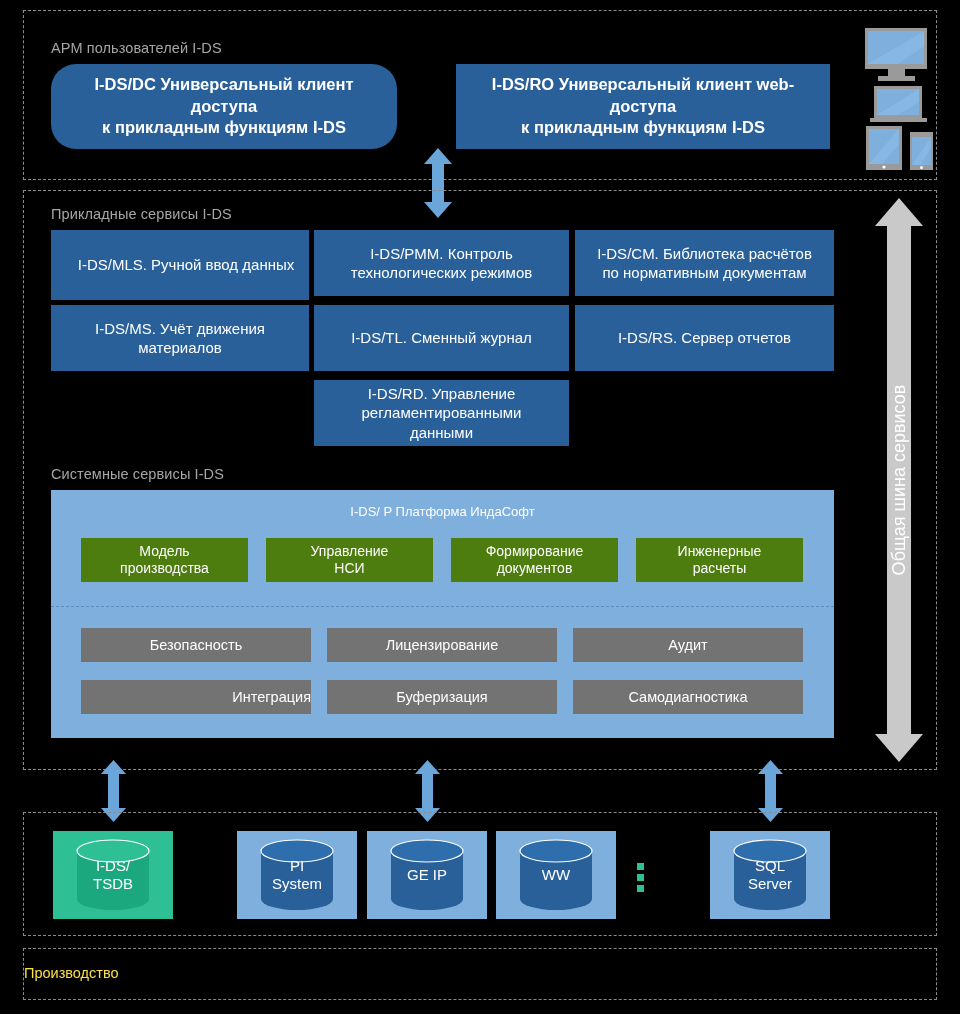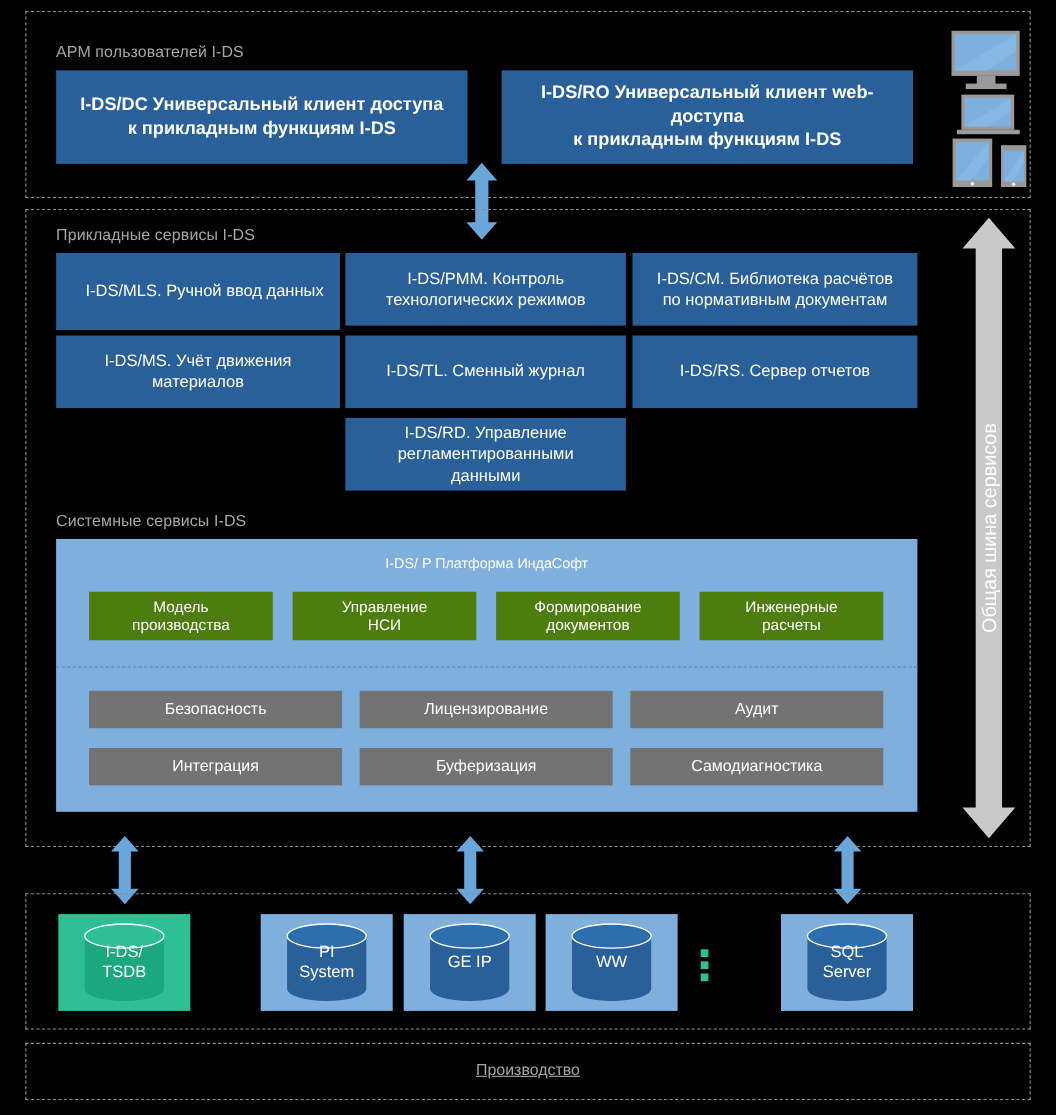--- a/index.html
+++ b/index.html
@@ -118,36 +118,34 @@
     color: #ffffff; font-size: 15px; line-height: 1.2;
     text-align: center;
     pointer-events: none;
   }
   .ellipsis-dots { position: absolute; display: flex; flex-direction: column; gap: 4px; }
   .ellipsis-dots i { display: block; width: 7px; height: 7px; background: #2fbf95; }
 
   .prod-label {
     position: absolute;
     width: 100%;
-    text-align: center;
-    color: #a3a3a3;
+    color: #fde047;
     font-size: 14.5px;
-    text-decoration: underline;
   }
 </style>
 </head>
 <body>
 
 <div id="stage">
 
   <div class="zone" style="left:23px; top:10px; width:914px; height:170px;"></div>
 
   <div class="zone-label" style="left:51px; top:40px;">АРМ пользователей I-DS</div>
 
-  <div class="card big" style="left:51px; top:64px; width:374px; height:85px;">
+  <div class="card big" style="left:51px; top:64px; width:346px; height:85px;border-radius:25px;">
     <span style="white-space:pre-line;">I-DS/DC Универсальный клиент доступа
 к прикладным функциям I-DS</span>
   </div>
 
   <div class="card big" style="left:456px; top:64px; width:374px; height:85px;">
     <span style="white-space:pre-line;">I-DS/RO Универсальный клиент web-доступа
 к прикладным функциям I-DS</span>
   </div>
 
   <div id="devices">
@@ -251,21 +249,21 @@
     <div class="inner-card dark" style="left:30px; top:138px; width:230px; height:34px;">
       <span>Безопасность</span>
     </div>
     <div class="inner-card dark" style="left:276px; top:138px; width:230px; height:34px;">
       <span>Лицензирование</span>
     </div>
     <div class="inner-card dark" style="left:522px; top:138px; width:230px; height:34px;">
       <span>Аудит</span>
     </div>
 
-    <div class="inner-card dark" style="left:30px; top:190px; width:230px; height:34px;">
+    <div class="inner-card dark" style="left:30px; top:190px; width:230px; height:34px;justify-content:flex-end;">
       <span>Интеграция</span>
     </div>
     <div class="inner-card dark" style="left:276px; top:190px; width:230px; height:34px;">
       <span>Буферизация</span>
     </div>
     <div class="inner-card dark" style="left:522px; top:190px; width:230px; height:34px;">
       <span>Самодиагностика</span>
     </div>
   </div>
 

